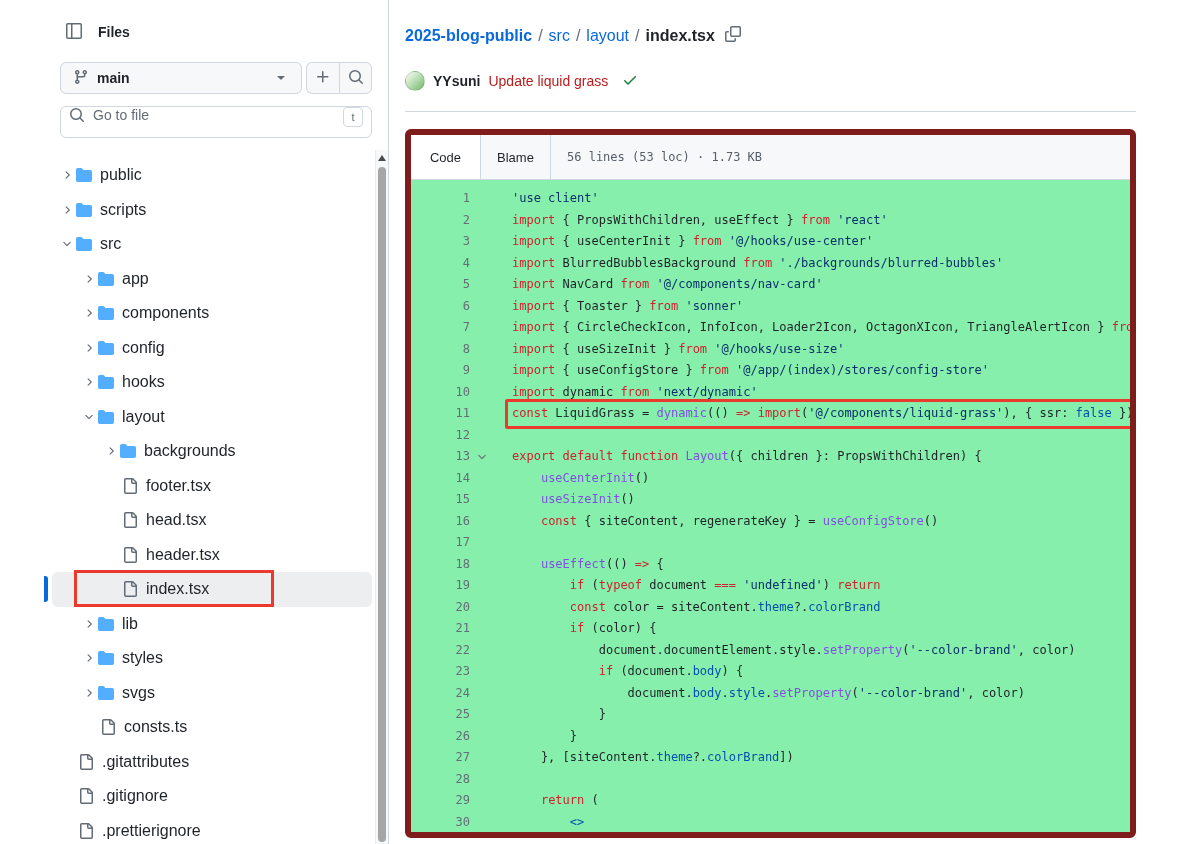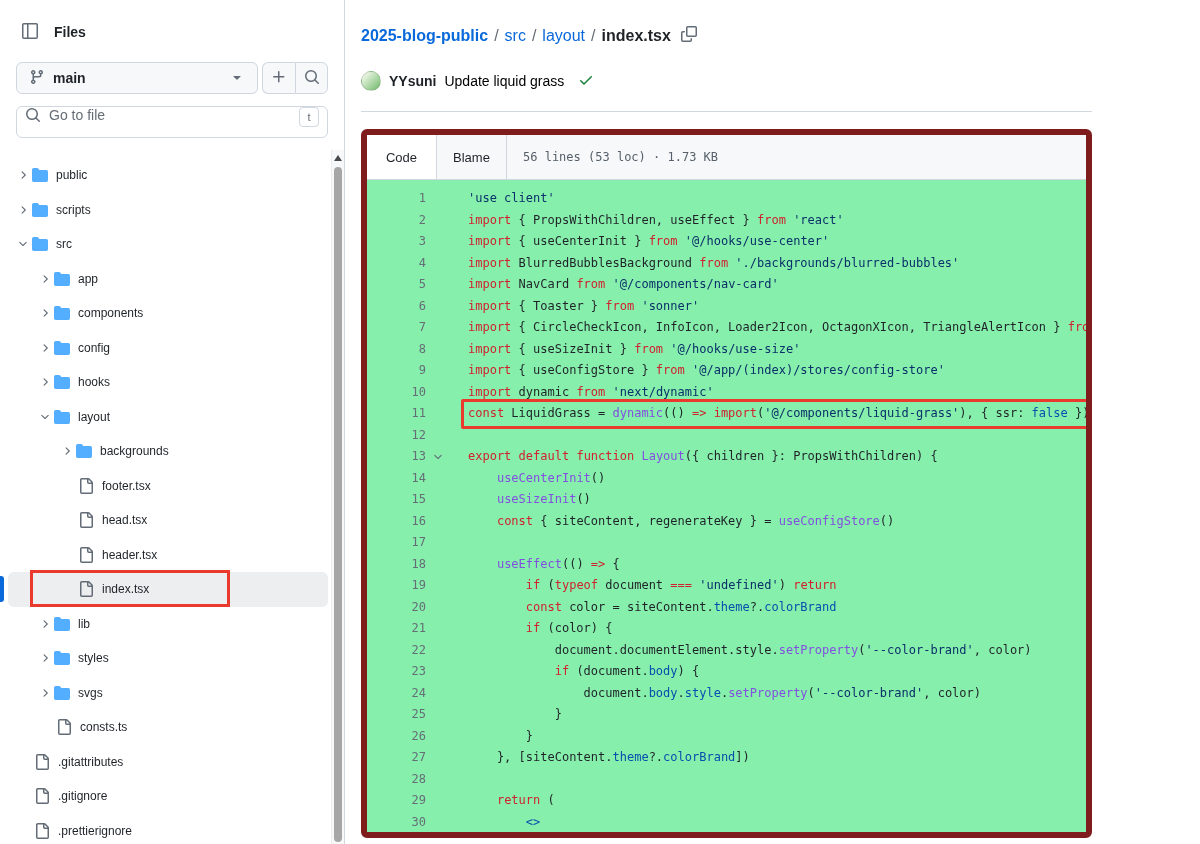--- a/index.html
+++ b/index.html
@@ -1,18 +1,18 @@
 <!DOCTYPE html>
 <html><head>
 <meta charset="utf-8">
 <style>
   * { box-sizing: border-box; margin: 0; padding: 0; }
   html,body { width:1200px; height:844px; overflow:hidden; background:#fff;
     font-family:"Liberation Sans", sans-serif; color:#1f2328; }
-  .app { display:flex; width:1104px; height:844px; }
+  .app { display:flex; width:1104px; height:844px;margin-left:44px; }
 
   
   .sidebar { width:345px; min-width:345px; height:844px; border-right:1px solid #d0d7de; position:relative; background:#fff; }
   .sidebar-head { display:flex; align-items:center; gap:10px; padding:16px 16px 8px; height:56px; }
   .icon-btn { background:none; border:none; cursor:pointer; display:flex; align-items:center; justify-content:center; width:28px; height:28px; border-radius:6px; }
   .files-title { font-size:14px; font-weight:700; }
   .branch-row { display:flex; align-items:center; gap:4px; padding:6px 16px; height:44px; }
   .branch-btn { flex:1; height:32px; display:flex; align-items:center; gap:8px; padding:0 12px; background:#f6f8fa; border:1px solid #d0d7de; border-radius:6px; font-size:14px; font-weight:600; color:#1f2328; cursor:pointer; font-family:inherit; }
   .branch-btn .caret { margin-left:auto; }
   .btn-group { display:flex; }
@@ -21,39 +21,39 @@
   .btn-group button:last-child { border-radius:0 6px 6px 0; }
   .goto-row { padding:6px 16px 12px; height:50px; }
   .goto-input { height:32px; border:1px solid #d0d7de; border-radius:6px; background:#fff; display:flex; align-items:flex-start; gap:8px; padding:0 8px; cursor:text; }
   .goto-placeholder { font-size:14px; color:#656d76; }
   .kbd-badge { margin-left:auto; width:20px; height:20px; border:1px solid #d0d7de; border-radius:4px; display:flex; align-items:center; justify-content:center; font-size:11px; color:#656d76; background:#fff; }
   .tree { padding-top:8px; }
   .tree-row { height:34.5px; display:flex; align-items:center; margin:0 16px 0 8px; border-radius:6px; position:relative; cursor:pointer; }
   .tree-row.selected { background:#eceef0; }
   .tree-chev { width:18px; display:flex; align-items:center; justify-content:center; flex-shrink:0; }
   .tree-ico { width:20px; display:flex; align-items:center; flex-shrink:0; }
-  .tree-label { font-size:12px; color:#1f2328; padding-left:4px; white-space:nowrap; }
+  .tree-label { font-size:16px; color:#1f2328; padding-left:4px; white-space:nowrap; }
   .active-bar { position:absolute; left:-8px; top:4px; width:4px; height:26px; background:#0969da; border-radius:0 3px 3px 0; }
   .tree-annotation { position:absolute; left:22px; top:-2px; width:200px; height:37px; border:3px solid #ea3a2d; pointer-events:none; z-index:3; }
   .sb-track { position:absolute; top:150px; right:0; bottom:0; width:13px; background:#f7f8f9; border-left:1px solid #ececec; }
   .sb-arrow { width:0; height:0; border-left:4px solid transparent; border-right:4px solid transparent; border-bottom:6px solid #4a4a4a; margin:5px auto 3px; }
   .sb-thumb { position:absolute; top:17px; bottom:2px; left:2px; width:8px; background:#a6a6a6; border-radius:4px; }
 
   
   .main { flex:1; padding:0 12px 0 16px; position:relative; overflow:hidden; }
   .breadcrumb { padding-top:26px; font-size:16px; display:flex; align-items:center;text-align:right; }
   .bc-link { color:#0969da; text-decoration:none; cursor:pointer; }
   .bc-repo { font-weight:600; }
   .bc-sep { color:#656d76; padding:0 6px; }
   .bc-current { font-weight:700; color:#1f2328; }
   .copy-btn { background:none; border:none; cursor:pointer; margin-left:10px; display:flex; align-items:center; }
   .commit-row { margin-top:26px; padding-bottom:20px; border-bottom:1px solid #d0d7de; display:flex; align-items:center; gap:8px; }
   .avatar { width:20px; height:20px; border-radius:50%; background:linear-gradient(135deg,#e4f2dc 20%,#8cc786 80%); border:1px solid rgba(0,0,0,0.12); }
   .commit-author { font-size:14px; font-weight:700; color:#1f2328; text-decoration:none; cursor:pointer; }
-  .commit-msg { font-size:14px; color:#000000; text-decoration:none; cursor:pointer;text-align:right; }
+  .commit-msg { font-size:14px; color:#b91c1c; text-decoration:none; cursor:pointer;text-align:right; }
   .commit-check { margin-left:6px; display:flex; align-items:center; cursor:pointer; background:none; border:none; }
 
   .code-box { margin-top:17px; border:6px solid #7f1d1d; border-radius:6px; height:709px; overflow:hidden; background:#86efac; }
   .code-head { height:45px; background:#f6f8fa; border-bottom:1px solid #d0d7de; display:flex; align-items:stretch; }
   .tab { width:70px; display:flex; align-items:center; justify-content:center; font-size:13px; color:#1f2328; border-right:1px solid #d0d7de; cursor:pointer; background:transparent; border-top:none; border-left:none; border-bottom:none; font-family:inherit; }
   .tab.active { background:#fff; }
   .code-meta { align-self:center; margin-left:16px; font-family:"DejaVu Sans Mono", monospace; font-size:12px; color:#57606a; }
   .code-body { padding-top:8px; font-family:"DejaVu Sans Mono", monospace; font-size:12px; line-height:21.5px; position:relative; }
   .code-line { display:flex; height:21.5px; white-space:pre; }
   .ln { width:59px; text-align:right; color:#656d76; flex-shrink:0; cursor:pointer; font-size:12px; }

